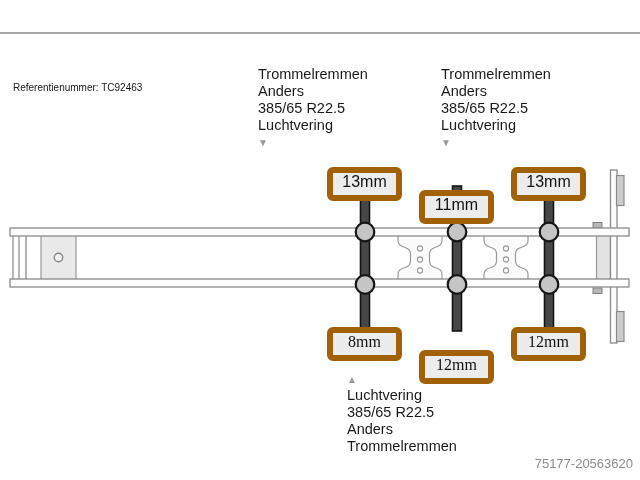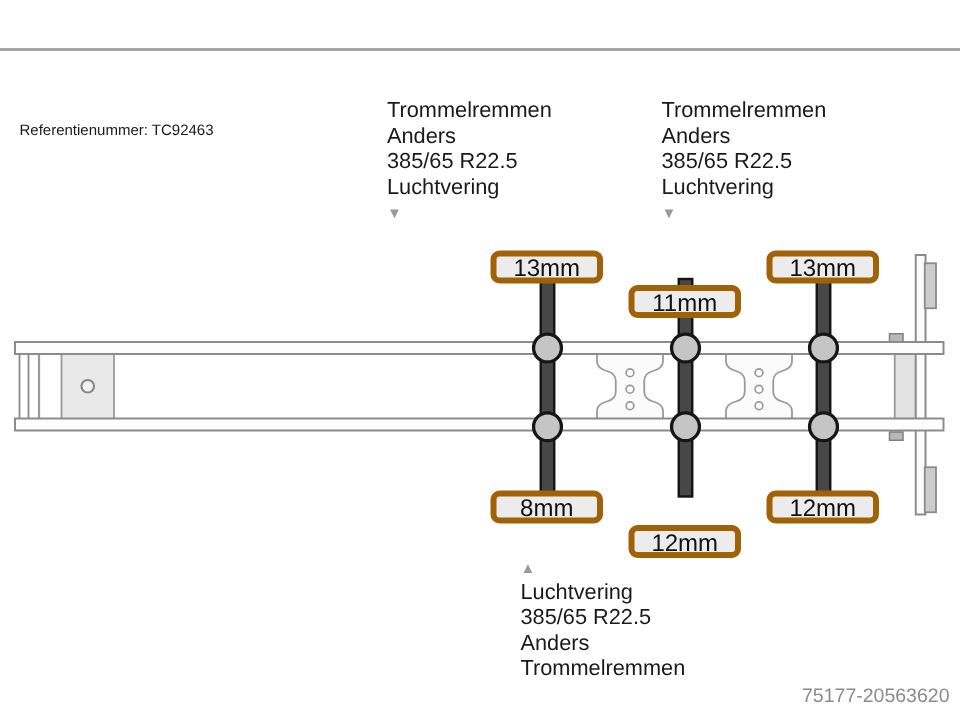--- a/index.html
+++ b/index.html
@@ -21,26 +21,26 @@
     position:absolute;width:220px;text-align:left;
     font-size:14.5px;line-height:17px;color:#1a1a1a;
   }
   .anno-front{left:258px;top:66px;}
   .anno-rear{left:441px;top:66px;}
   .anno-middle{left:347px;top:373px;}
   .arrow-glyph{font-size:10px;line-height:13px;color:#9a9a9a;}
   .anno-front .arrow-glyph,.anno-rear .arrow-glyph{margin-top:2px;}
   .anno-middle .arrow-glyph{margin-bottom:1px;}
   .badge{
-    position:absolute;width:75px;height:22px;box-sizing:border-box;
-    border:4px solid #a16207;border-radius:6px;background:#ececec;
+    position:absolute;width:75px;height:34px;box-sizing:border-box;
+    border:6px solid #a16207;border-radius:6px;background:#ececec;
     font-size:16px;line-height:18px;text-align:center;color:#111;
   }
   .row-top{top:167px;}
-  .row-bottom{top:327px;}
+  .row-bottom{top:327px;font-family:Liberation Serif, serif;}
   .a1{left:327px;} .a2{left:419px;margin-top:23px;} .a3{left:511px;}
   .listing-id{
     position:absolute;right:7px;top:456px;font-size:13px;color:#8c8c8c;margin-left:44px;
   }
 </style>
 </head>
 <body>
 
 <div class="stage">
 

